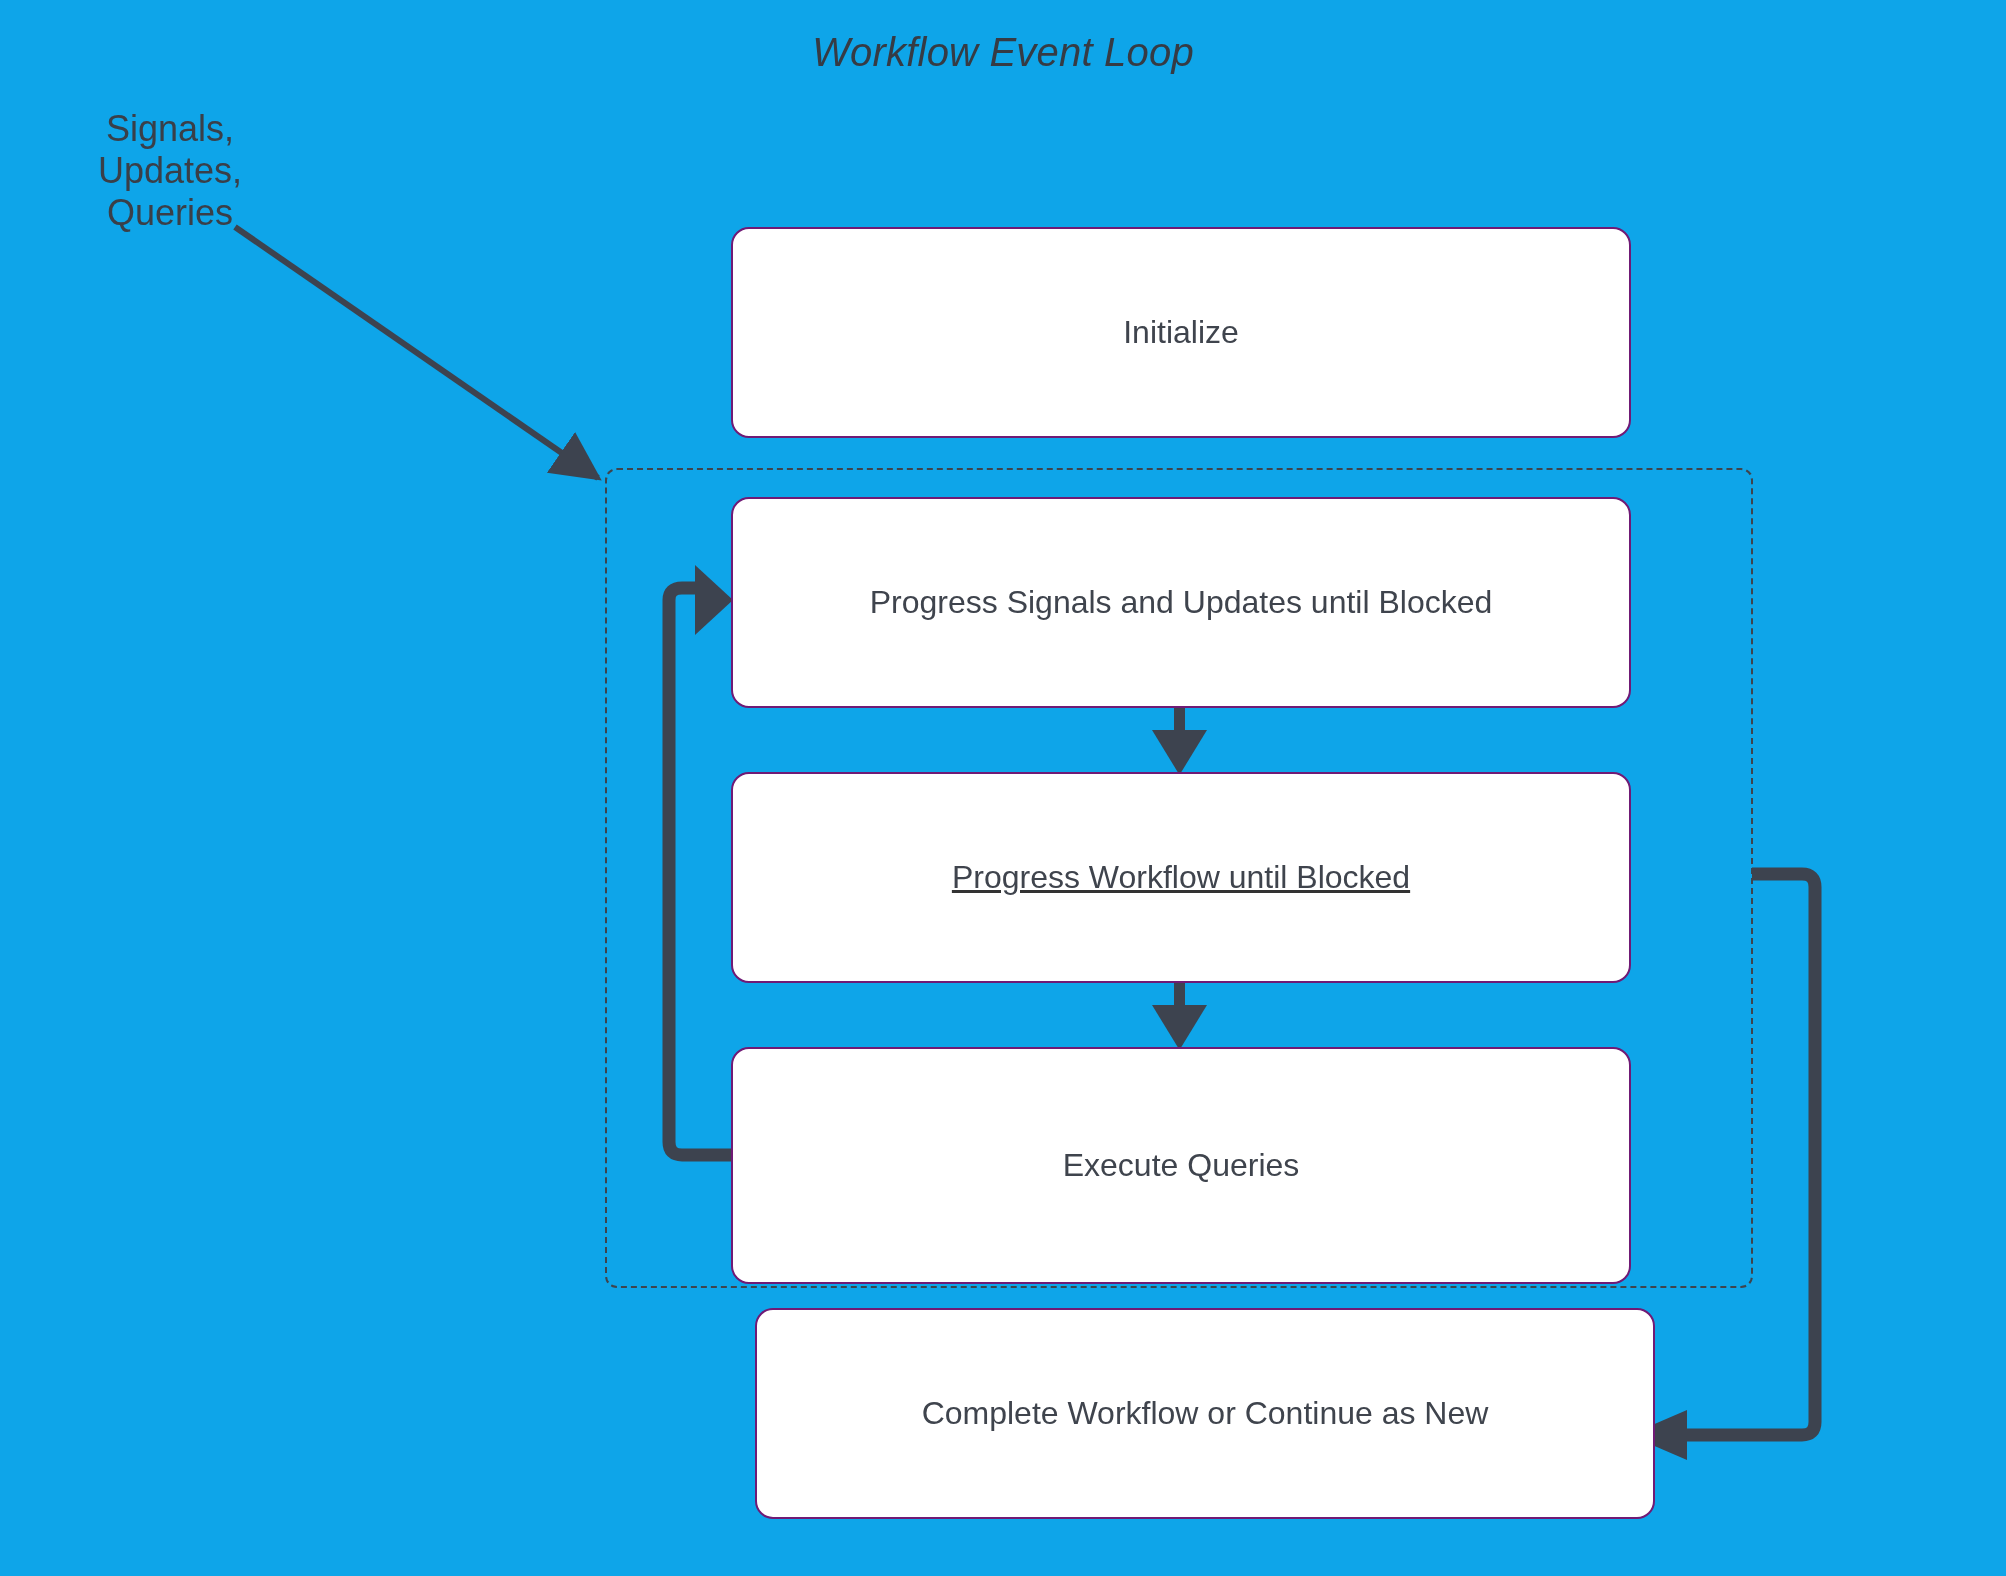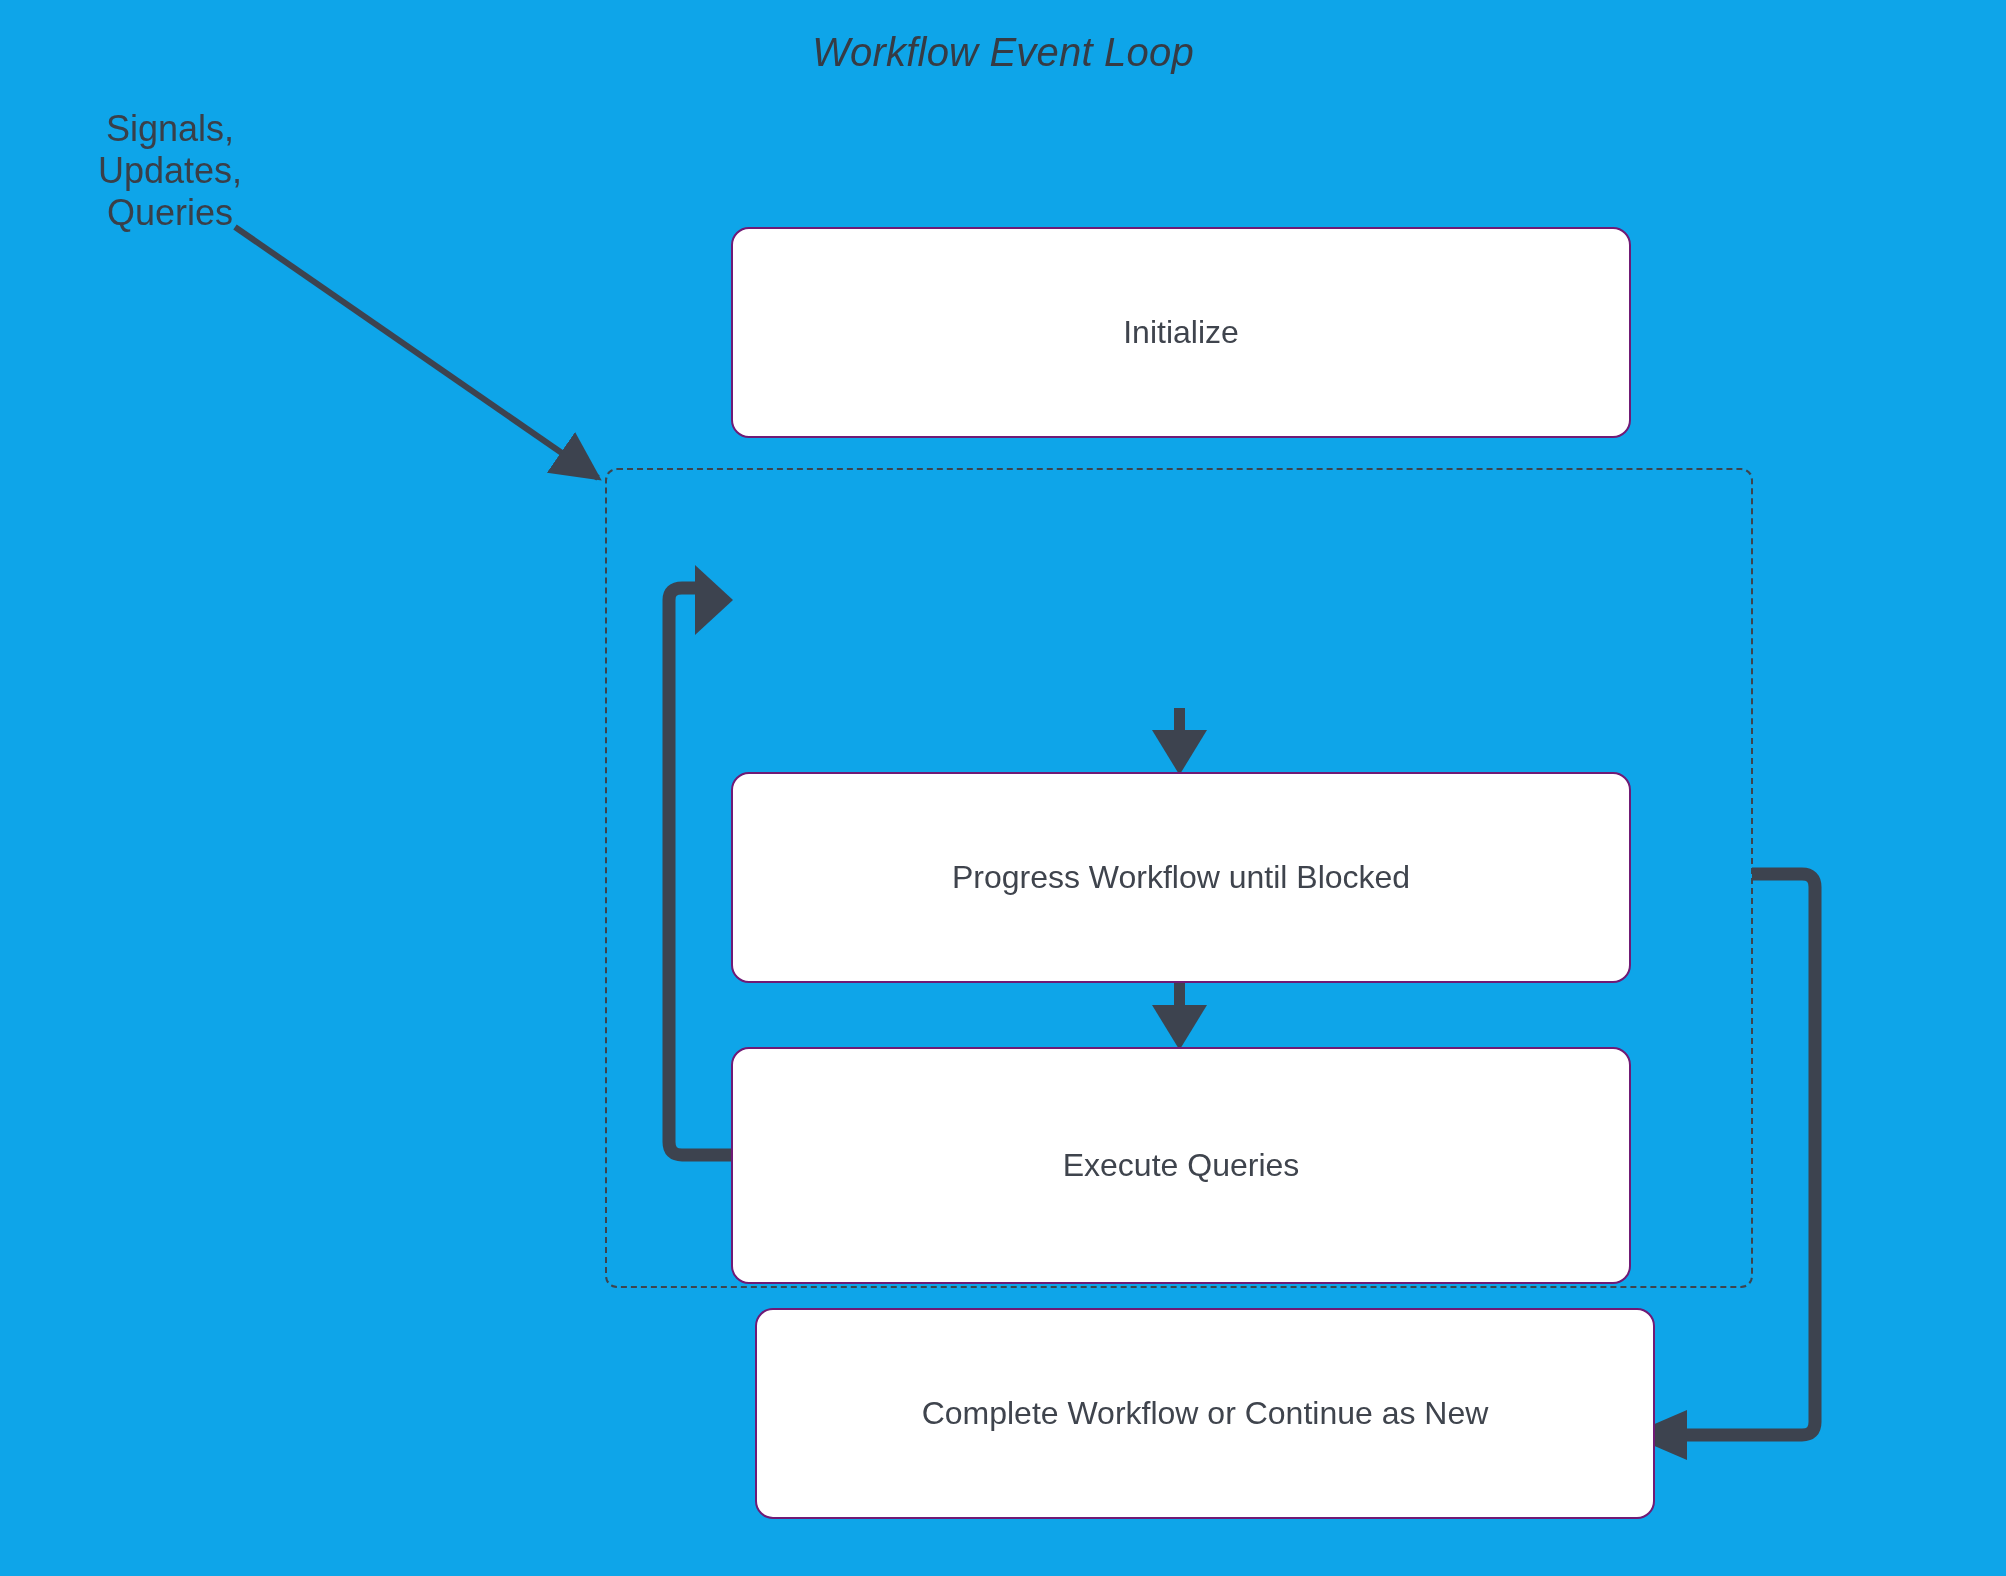--- a/index.html
+++ b/index.html
@@ -114,22 +114,25 @@
       <path d="M 1752 874 L 1802 874 Q 1815 874 1815 887 L 1815 1422
                Q 1815 1435 1802 1435 L 1680 1435" stroke="#3d434f" stroke-width="13" fill="none"></path>
       <path d="M 1687 1410 L 1687 1460 L 1629 1435 z" fill="#3d434f"></path>
     </g>
   </svg>
 
   <div class="node-box" id="node-0" style="left: 731px; top: 227px; width: 900px; height: 211px;">
     <span class="node-label">Initialize</span>
   </div>
 
+  <div class="node-box" id="node-1" style="left: 731px; top: 497px; width: 900px; height: 211px;">
+    <span class="node-label">Progress Signals and Updates until Blocked</span>
+  </div>
 
-  <div class="node-box" id="node-2" style="left: 731px; top: 772px; width: 900px; height: 211px;">
+  <div class="node-box" id="node-2" style="left: 731px; top: 772px; width: 900px; height: 211px; text-decoration: underline;">
     <span class="node-label">Progress Workflow until Blocked</span>
   </div>
 
   <div class="node-box" id="node-3" style="left: 731px; top: 1047px; width: 900px; height: 237px;">
     <span class="node-label">Execute Queries</span>
   </div>
 
   <div class="node-box" id="node-4" style="left: 755px; top: 1308px; width: 900px; height: 211px;">
     <span class="node-label">Complete Workflow or Continue as New</span>
   </div>

